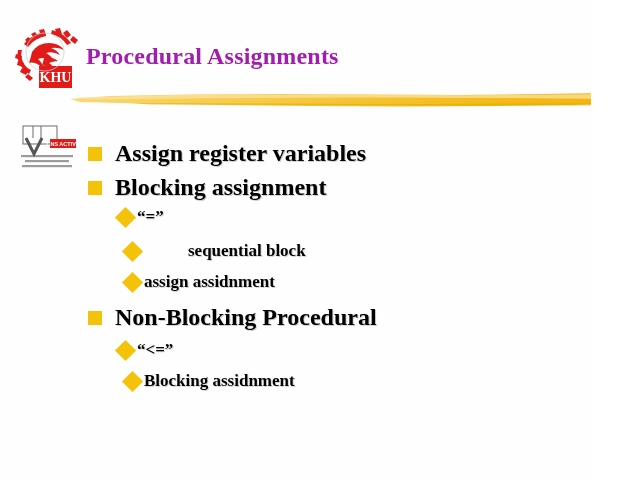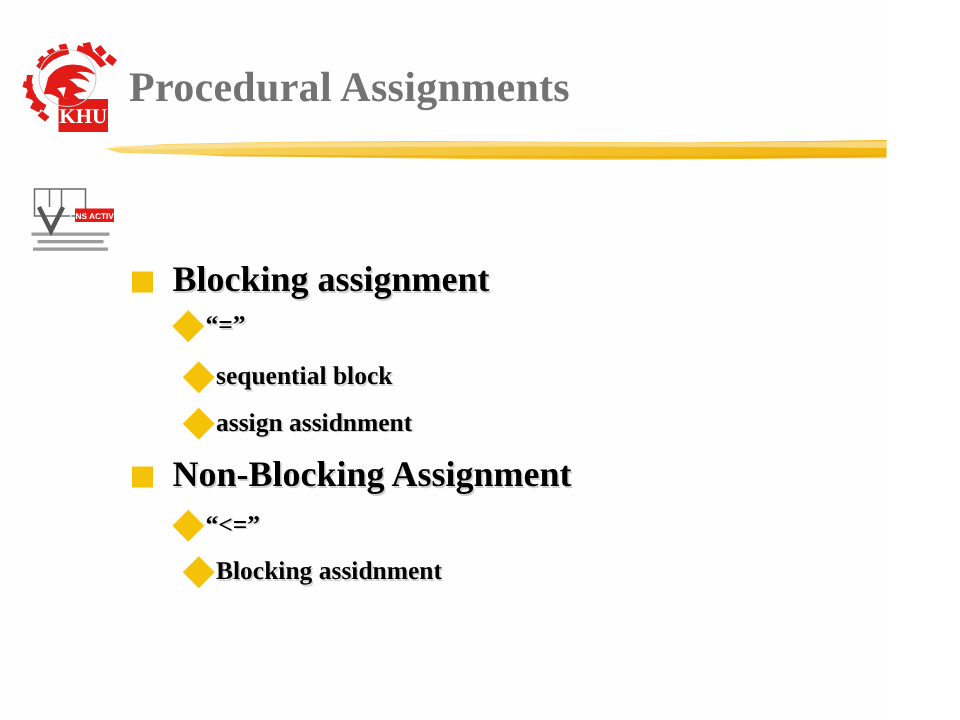--- a/index.html
+++ b/index.html
@@ -34,23 +34,23 @@
     width: 62px;
     height: 52px;
   }
   #lab-logo svg { display: block; }
 
   
   #title {
     position: absolute;
     left: 86px;
     top: 44px;
-    font-size: 28px;
+    font-size: 24px;
     font-weight: bold;
-    color: #737373;
+    color: #a21caf;
     letter-spacing: 0.2px;
     white-space: nowrap;
     line-height: 1.05;
   }
 
   
   #brush {
     position: absolute;
     left: 70px;
     top: 86px;
@@ -171,44 +171,48 @@
                L566 17 L500 19 L420 20 L330 20.5 L240 20 L150 19 L70 17.5 L10 16 Z" fill="url(#bg1)"></path>
       <path d="M4 11.5 L110 9 L250 8.6 L400 9.2 L520 8.2 L566 10
                L566 13 L430 12 L280 11.6 L140 12.2 L20 13.6 Z" fill="#fbe3a0" opacity="0.75"></path>
       <path d="M60 17 L200 17.6 L360 18 L520 17.2 L566 18 L566 19.6
                L400 19.4 L220 19 L80 18.4 Z" fill="#e8a800" opacity="0.6"></path>
     </svg>
   </div>
 
   <div id="body">
 
+    <div class="l1" style="left:88px; top:140px;">
+      <span class="bullet-sq"></span>
+      <span class="txt">Assign register variables</span>
+    </div>
 
     <div class="l1" style="left:88px; top:174px;">
       <span class="bullet-sq"></span>
       <span class="txt">Blocking assignment</span>
     </div>
 
     <div class="l2" style="left:118px; top:207px;">
       <span class="bullet-dia"></span>
       <span class="txt">“=”</span>
     </div>
 
-    <div class="l2" style="left:125px; top:241px;">
+    <div class="l2" style="left:125px; top:241px;gap:44px;">
       <span class="bullet-dia"></span>
       <span class="txt">sequential block</span>
     </div>
 
     <div class="l2" style="left:125px; top:272px;">
       <span class="bullet-dia"></span>
       <span class="txt">assign assidnment</span>
     </div>
 
     <div class="l1" style="left:88px; top:304px;">
       <span class="bullet-sq"></span>
-      <span class="txt">Non-Blocking Assignment</span>
+      <span class="txt">Non-Blocking Procedural</span>
     </div>
 
     <div class="l2" style="left:118px; top:340px;">
       <span class="bullet-dia"></span>
       <span class="txt">“&lt;=”</span>
     </div>
 
     <div class="l2" style="left:125px; top:371px;">
       <span class="bullet-dia"></span>
       <span class="txt">Blocking assidnment</span>

